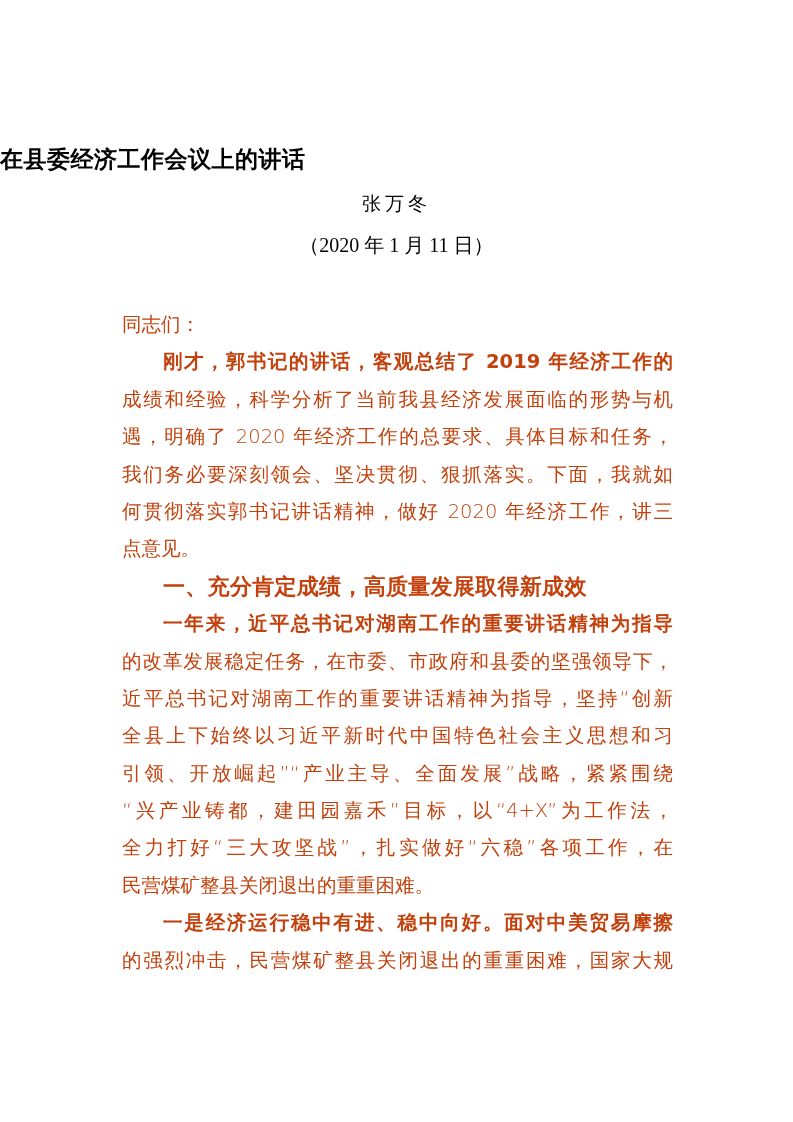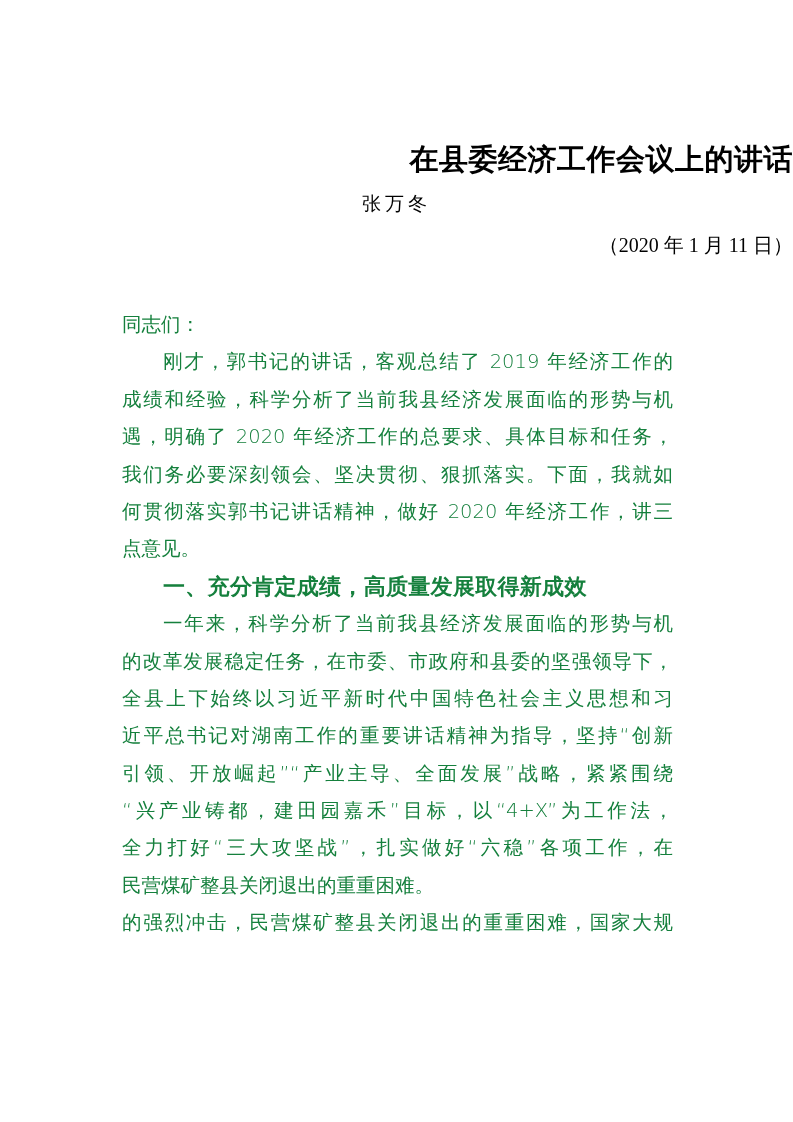--- a/index.html
+++ b/index.html
@@ -1,41 +1,41 @@
 <!DOCTYPE html>
 <html><head>
 <meta charset="utf-8">
 <style>
   html, body { margin: 0; padding: 0; background: #ffffff; }
   body { width: 793px; height: 1122px; position: relative; overflow: hidden; color: #000; }
   .page { position: absolute; left: 0; top: 0; width: 793px; height: 1122px; background: #fff; }
   .title {
-    position: absolute; left: 0; width: 793px; top: 141px; text-align: right;
+    position: absolute; left: 0; width: 793px; top: 141px; text-align: left;
     font-family: "DejaVu Serif", "Liberation Serif", serif; font-weight: bold;
-    font-size: 29px; line-height: 36px; letter-spacing: 0.5px;
+    font-size: 23px; line-height: 36px; letter-spacing: 0.5px;
   }
   .author {
     position: absolute; left: 0; width: 793px; top: 190px; text-align: center;
     font-family: "DejaVu Serif", serif; font-size: 19px; line-height: 26px; letter-spacing: 4px;
   }
   .date {
-    position: absolute; left: 0; width: 793px; top: 232px; text-align: right;
+    position: absolute; left: 0; width: 793px; top: 232px; text-align: center;
     font-family: "Liberation Serif", "DejaVu Serif", serif; font-size: 20px; line-height: 26px;
   }
   .body {
     position: absolute; left: 122px; top: 306px; width: 551px;
     font-family: "DejaVu Sans", "Liberation Serif", sans-serif; font-weight: 300;
-    font-size: 19.5px; line-height: 37.4px; color: #15803d;
+    font-size: 19.5px; line-height: 37.4px; color: #c2410c;
   }
   .line {
     display: block; height: 37.4px; white-space: nowrap;
     text-align: justify; text-align-last: justify; letter-spacing: 0;
   }
   .line.last { text-align-last: left; }
-  .line.indent { padding-left: 41px; }
+  .line.indent { padding-left: 41px; font-weight: bold; }
   .line.heading {
     font-family: "Liberation Sans", "DejaVu Sans", sans-serif; font-weight: bold;
     font-size: 22px; padding-left: 41px; text-align-last: left; letter-spacing: 0.3px;
   }
 </style>
 </head>
 <body>
 
 <div class="page">
   <div class="title">在县委经济工作会议上的讲话</div>
@@ -44,23 +44,24 @@
 
   <div class="body">
     <span class="line last">同志们：</span>
     <span class="line indent">刚才，郭书记的讲话，客观总结了 2019 年经济工作的</span>
     <span class="line">成绩和经验，科学分析了当前我县经济发展面临的形势与机</span>
     <span class="line">遇，明确了 2020 年经济工作的总要求、具体目标和任务，</span>
     <span class="line">我们务必要深刻领会、坚决贯彻、狠抓落实。下面，我就如</span>
     <span class="line">何贯彻落实郭书记讲话精神，做好 2020 年经济工作，讲三</span>
     <span class="line last">点意见。</span>
     <span class="line heading">一、充分肯定成绩，高质量发展取得新成效</span>
-    <span class="line indent">一年来，科学分析了当前我县经济发展面临的形势与机</span>
+    <span class="line indent">一年来，近平总书记对湖南工作的重要讲话精神为指导</span>
     <span class="line">的改革发展稳定任务，在市委、市政府和县委的坚强领导下，</span>
+    <span class="line">近平总书记对湖南工作的重要讲话精神为指导，坚持“创新</span>
     <span class="line">全县上下始终以习近平新时代中国特色社会主义思想和习</span>
-    <span class="line">近平总书记对湖南工作的重要讲话精神为指导，坚持“创新</span>
     <span class="line">引领、开放崛起”“产业主导、全面发展”战略，紧紧围绕</span>
     <span class="line">“兴产业铸都，建田园嘉禾”目标，以“4+X”为工作法，</span>
     <span class="line">全力打好“三大攻坚战”，扎实做好“六稳”各项工作，在</span>
     <span class="line last">民营煤矿整县关闭退出的重重困难。</span>
+    <span class="line indent">一是经济运行稳中有进、稳中向好。面对中美贸易摩擦</span>
     <span class="line">的强烈冲击，民营煤矿整县关闭退出的重重困难，国家大规</span>
   </div>
 </div>
 
 </body></html>

